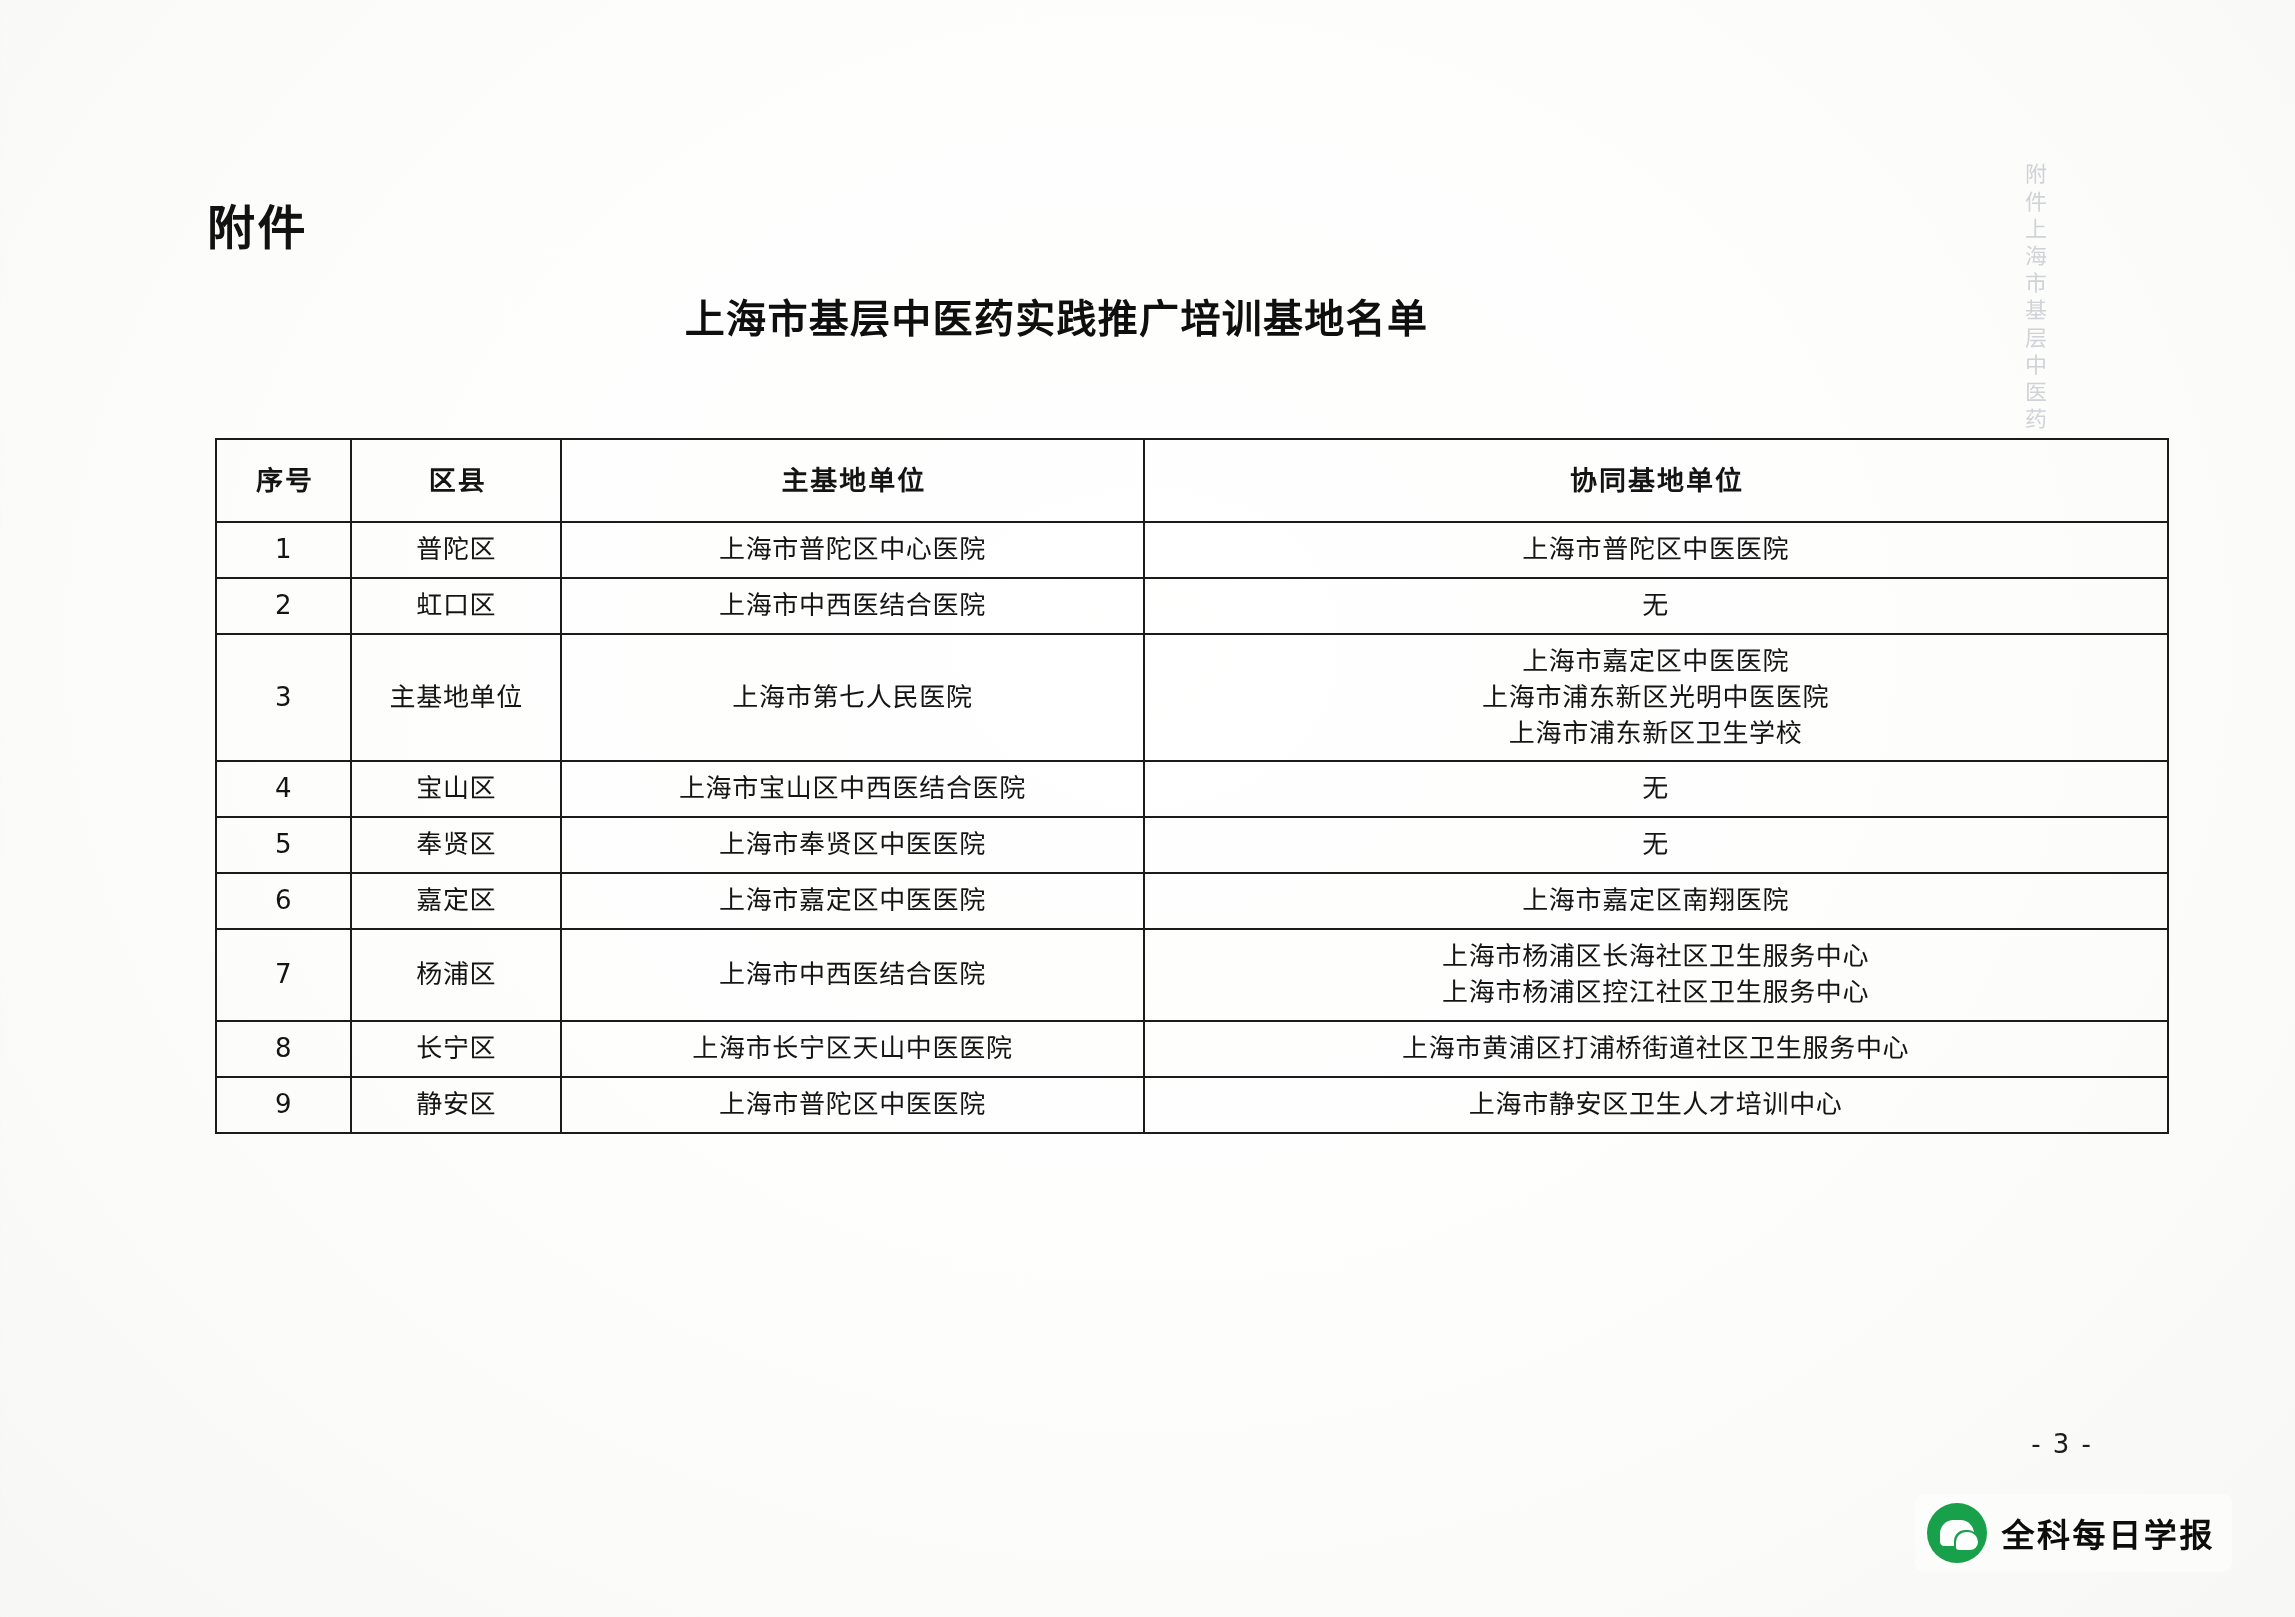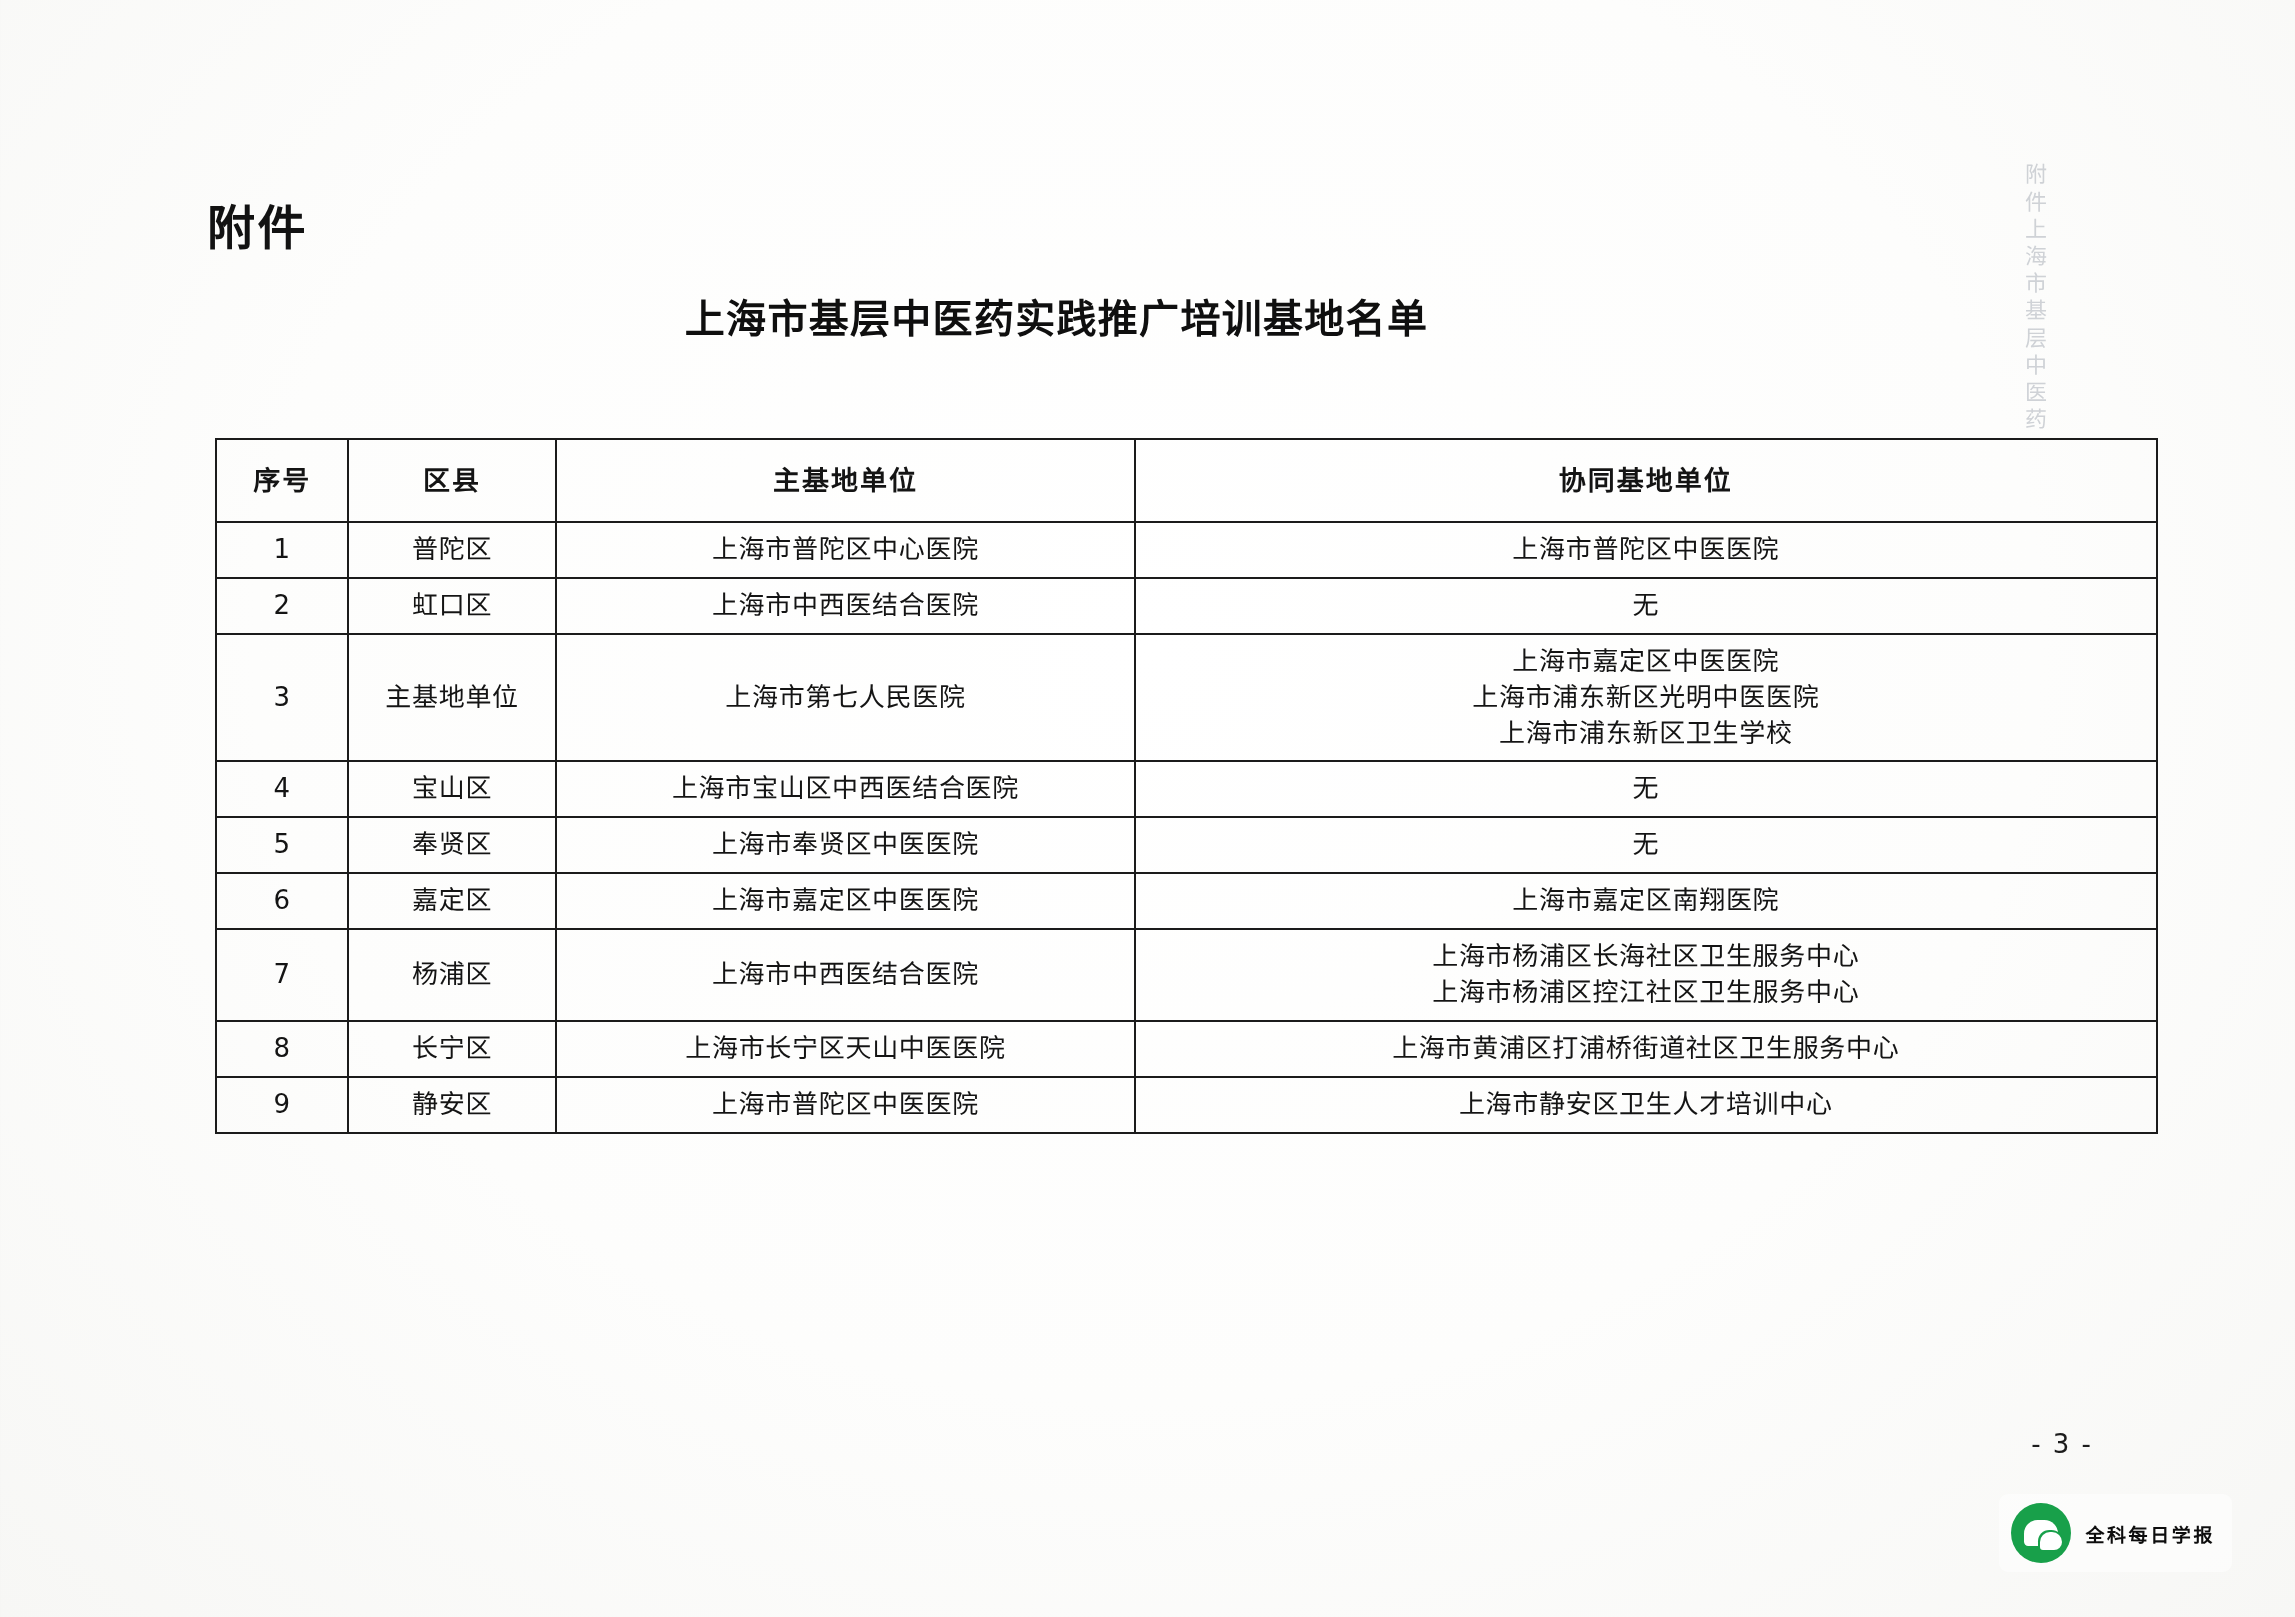--- a/index.html
+++ b/index.html
@@ -78,20 +78,21 @@
     color: #141414;
     padding: 9px 5.2px;
     line-height: 1.38;
     letter-spacing: 0.7px;
   }
   table.base-table th {
     font-weight: 700;
     font-size: 27px;
     height: 63px;
     letter-spacing: 2px;
+    padding-left: 8px;
   }
   .col-no    { width: 120px; }
   .col-dist  { width: 195px; }
   .col-main  { width: 567px; }
   .col-coop  { width: 1009px; }
 
   .cell-lines span { display: block; white-space: nowrap; }
 
   .page-number {
     position: absolute;
@@ -148,21 +149,21 @@
   .wm-logo::after {
     content: "";
     position: absolute;
     left: 29px; top: 29px;
     width: 22px; height: 18px;
     border-radius: 13px 13px 10.4px 3.9px;
     background: #ffffff;
     box-shadow: -0.7px -0.7px 0 1.3px #18a04a;
   }
   .wm-text {
-    font-size: 19px;
+    font-size: 33px;
     font-weight: 700;
     color: #0d0d0d;
     letter-spacing: 2.6px;
     white-space: nowrap;
   }
 </style>
 </head>
 <body>
 
 <div class="page">

